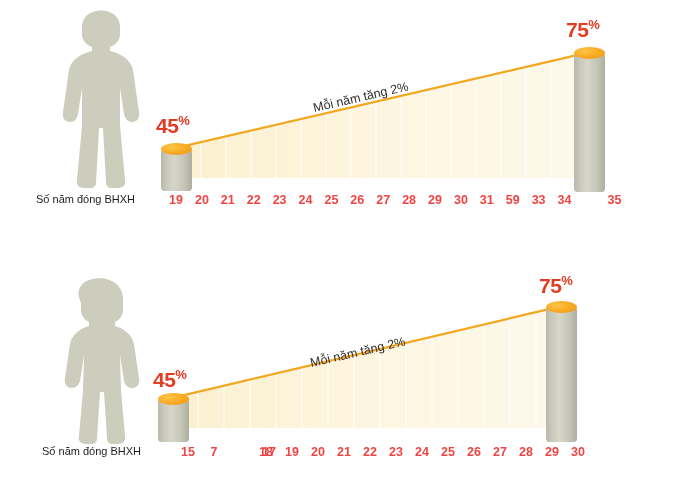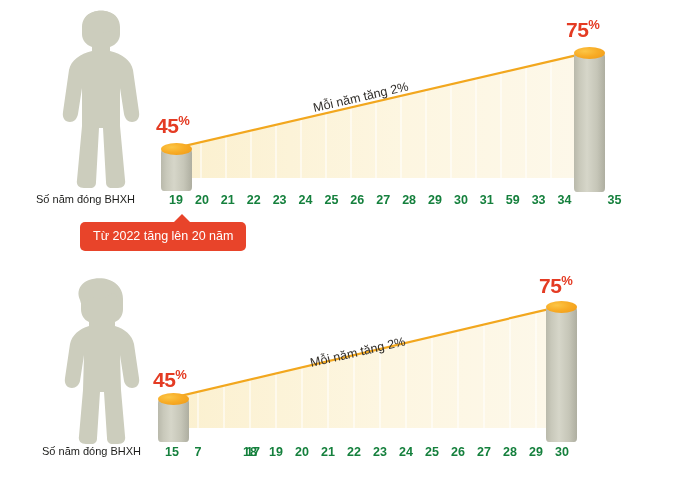--- a/index.html
+++ b/index.html
@@ -61,21 +61,21 @@
     position:absolute;
     font-size:11px;
     color:#1d1d1b;
     white-space:nowrap;
   }
   .ticks{position:absolute;}
   .tick{
     position:absolute;
     font-size:12.5px;
     font-weight:bold;
-    color:#15803d;
+    color:#ef4444;
     text-align:center;
     width:24px;
     margin-left:-12px;
   }
 
   
   .tooltip{
     position:absolute;
     background:#e8442a;
     color:#ffffff;
@@ -178,24 +178,20 @@
       <div class="tick" style="left: 409.1px;">28</div>
       <div class="tick" style="left: 435px;">29</div>
       <div class="tick" style="left: 460.9px;">30</div>
       <div class="tick" style="left: 486.8px;">31</div>
       <div class="tick" style="left: 512.7px;">59</div>
       <div class="tick" style="left: 538.6px;">33</div>
       <div class="tick" style="left: 564.5px;">34</div>
       <div class="tick" style="left: 590.4px; margin-left: 12px;">35</div>
     </div>
 
-  <div class="tooltip" style="left:80px;top:222px;">
-    <div class="arrow" style="left:93px;"></div>
-    <span>Từ 2022 tăng lên 20 năm</span>
-  </div>
 </div>
 
 <div class="panel" id="panel-bottom">
 
   <div class="silhouette" style="left:58px;top:32px;width:96px;height:168px;">
     <svg width="96" height="168" viewBox="0 0 96 168">
       <g fill="#cccdbd">
         <path d="M36 3 C28 5 23 12 23 21 L23 31 C23 37 26 42 31 44 L31 48
                  C21 51 14 57 12 66 L7 100 C6 106 9 110 14 110
                  C18 110 21 107 22 103 L26 77 L25 112
@@ -254,21 +250,21 @@
     <div class="body" style="height:135px;"></div>
     <div class="cap"></div>
   </div>
   <div class="pct" style="left:539px;top:27px;">
     <span>75</span><span class="sym">%</span>
   </div>
 
   <div class="slope-note" style="left:312px;top:110px;transform:rotate(-13deg);">Mỗi năm tăng 2%</div>
 
   <div class="axis-label" style="left:42px;top:199px;">Số năm đóng BHXH</div>
-  <div class="ticks" id="ticks-bottom" style="left:0;top:199px;width:600px;height:20px;">
+  <div class="ticks" id="ticks-bottom" style="left:16px;top:199px;width:600px;height:20px;">
       <div class="tick" style="left: 172px;">15</div>
       <div class="tick" style="left: 198px;">7</div>
       <div class="tick" style="left: 224px; margin-left: 17px;">17</div>
       <div class="tick" style="left: 250px;">18</div>
       <div class="tick" style="left: 276px;">19</div>
       <div class="tick" style="left: 302px;">20</div>
       <div class="tick" style="left: 328px;">21</div>
       <div class="tick" style="left: 354px;">22</div>
       <div class="tick" style="left: 380px;">23</div>
       <div class="tick" style="left: 406px;">24</div>

